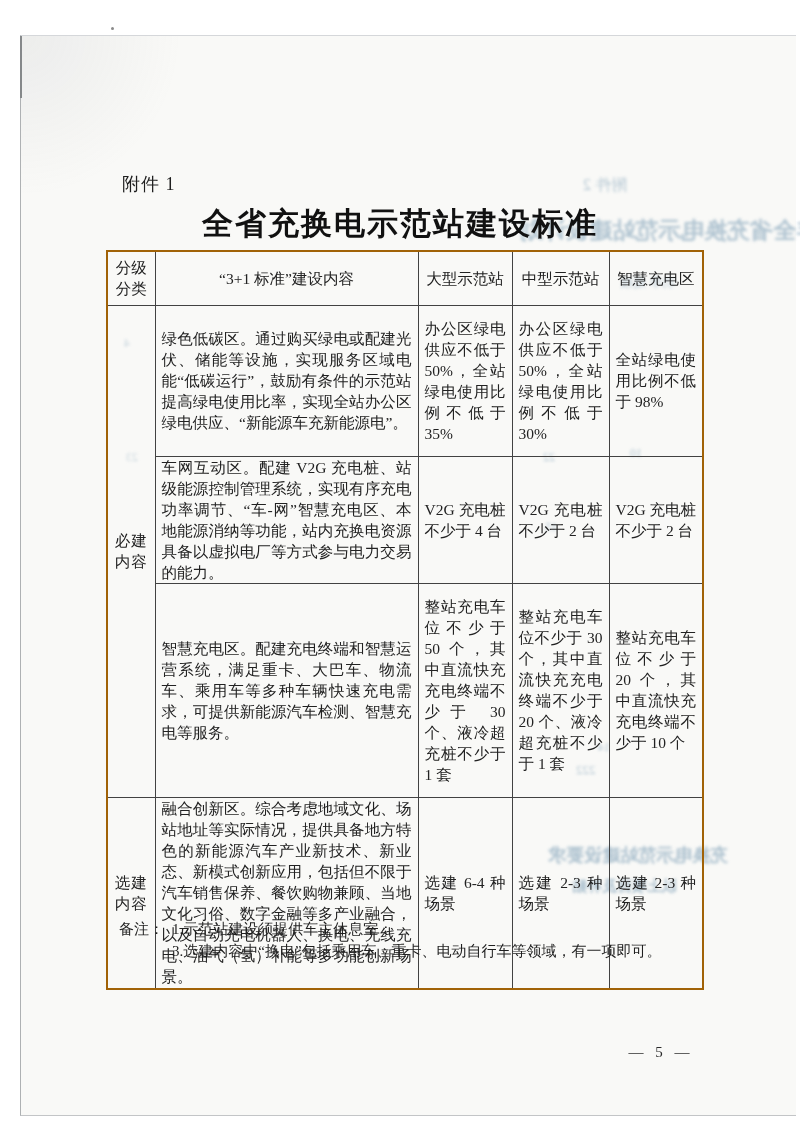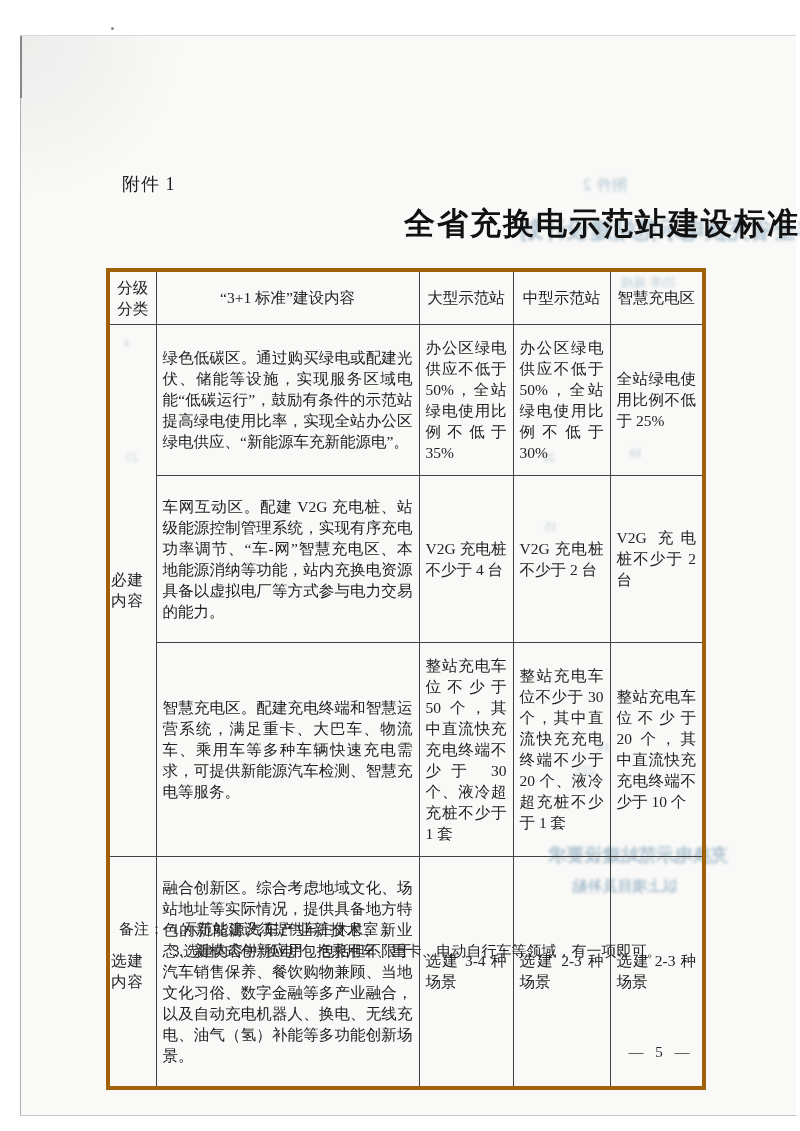--- a/index.html
+++ b/index.html
@@ -10,31 +10,31 @@
   .paper{position:absolute;left:20px;top:35px;width:775px;height:1079px;
     background:#f9f9f7;
     background-image:radial-gradient(circle at 0 0, rgba(120,125,130,.10), rgba(120,125,130,0) 160px);
     border-left:1px solid #aeb1b3;border-top:1px solid rgba(155,160,170,.38);
     border-bottom:1px solid #c3c5c7;}
   .edge-dark{position:absolute;left:20px;top:36px;width:2px;height:62px;background:#85888a;}
   .speck{position:absolute;left:111px;top:27px;width:3px;height:3px;background:#8a8a8a;border-radius:50%;}
 
   
   .attach{position:absolute;left:122px;top:172px;font-size:18px;letter-spacing:1px;}
-  .doc-title{position:absolute;left:0;top:203px;width:800px;text-align:right;
+  .doc-title{position:absolute;left:0;top:203px;width:800px;text-align:center;
     font-size:31px;font-weight:bold;letter-spacing:2px;color:#111;}
 
   
-  table.std{position:absolute;left:106px;top:268px;width:596px;border-collapse:collapse;
-    table-layout:fixed;border:4px solid #a16207;}
+  table.std{position:absolute;left:106px;top:250px;width:596px;border-collapse:collapse;
+    table-layout:fixed;border:2px solid #a16207;}
   table.std td,table.std th{border:1px solid #424242;vertical-align:middle;
     font-size:15.5px;line-height:21px;font-weight:normal;color:#222;}
   table.std th{text-align:center;white-space:pre-line;padding:2px;}
-  td.group{ text-align:left;white-space:pre-line;letter-spacing:1px;}
-  td.content{text-align:justify;padding:20px 6px;}
+  td.group{ text-align:center;white-space:pre-line;letter-spacing:1px;}
+  td.content{text-align:justify;padding:0 6px;}
   td.val{text-align:justify;padding:12px 6px;}
   tr.h-row{height:54px;} tr.row1{height:110px;} tr.row2{height:125px;}
   tr.row3{height:177px;} tr.row4{height:192px;}
 
   
   .notes{position:absolute;left:119px;top:919px;width:640px;display:flex;
     font-size:15px;line-height:21.5px;}
   .notes-label{flex:none;}
   .note-line{white-space:nowrap;margin-left:8px;}
 
@@ -100,39 +100,39 @@
         <th>大型示范站</th>
         <th>中型示范站</th>
         <th>智慧充电区</th>
       </tr>
       <tr class="row1">
         <td class="group" rowspan="3">必建
 内容</td>
         <td class="content">绿色低碳区。通过购买绿电或配建光伏、储能等设施，实现服务区域电能“低碳运行”，鼓励有条件的示范站提高绿电使用比率，实现全站办公区绿电供应、“新能源车充新能源电”。</td>
         <td class="val">办公区绿电供应不低于50%，全站绿电使用比例不低于 35%</td>
         <td class="val">办公区绿电供应不低于50%，全站绿电使用比例不低于 30%</td>
-        <td class="val">全站绿电使用比例不低于 25%</td>
+        <td class="val">全站绿电使用比例不低于 98%</td>
       </tr>
       <tr class="row2">
         <td class="content">车网互动区。配建 V2G 充电桩、站级能源控制管理系统，实现有序充电功率调节、“车-网”智慧充电区、本地能源消纳等功能，站内充换电资源具备以虚拟电厂等方式参与电力交易的能力。</td>
         <td class="val">V2G 充电桩不少于 4 台</td>
         <td class="val">V2G 充电桩不少于 2 台</td>
         <td class="val">V2G 充电桩不少于 2 台</td>
       </tr>
       <tr class="row3">
         <td class="content">智慧充电区。配建充电终端和智慧运营系统，满足重卡、大巴车、物流车、乘用车等多种车辆快速充电需求，可提供新能源汽车检测、智慧充电等服务。</td>
         <td class="val">整站充电车位不少于 50 个，其中直流快充充电终端不少于 30 个、液冷超充桩不少于 1 套</td>
         <td class="val">整站充电车位不少于 30 个，其中直流快充充电终端不少于 20 个、液冷超充桩不少于 1 套</td>
         <td class="val">整站充电车位不少于 20 个，其中直流快充充电终端不少于 10 个</td>
       </tr>
       <tr class="row4">
         <td class="group">选建
 内容</td>
         <td class="content">融合创新区。综合考虑地域文化、场站地址等实际情况，提供具备地方特色的新能源汽车产业新技术、新业态、新模式创新应用，包括但不限于汽车销售保养、餐饮购物兼顾、当地文化习俗、数字金融等多产业融合，以及自动充电机器人、换电、无线充电、油气（氢）补能等多功能创新场景。</td>
-        <td class="val">选建 3-4 种场景</td>
+        <td class="val">选建 6-4 种场景</td>
         <td class="val">选建 2-3 种场景</td>
         <td class="val">选建 2-3 种场景</td>
       </tr>
     </tbody>
   </table>
 
   <div class="notes">
     <div class="notes-label">备注：</div>
     <div>
       <div class="note-line">1.示范站建设须提供车主休息室；</div>

